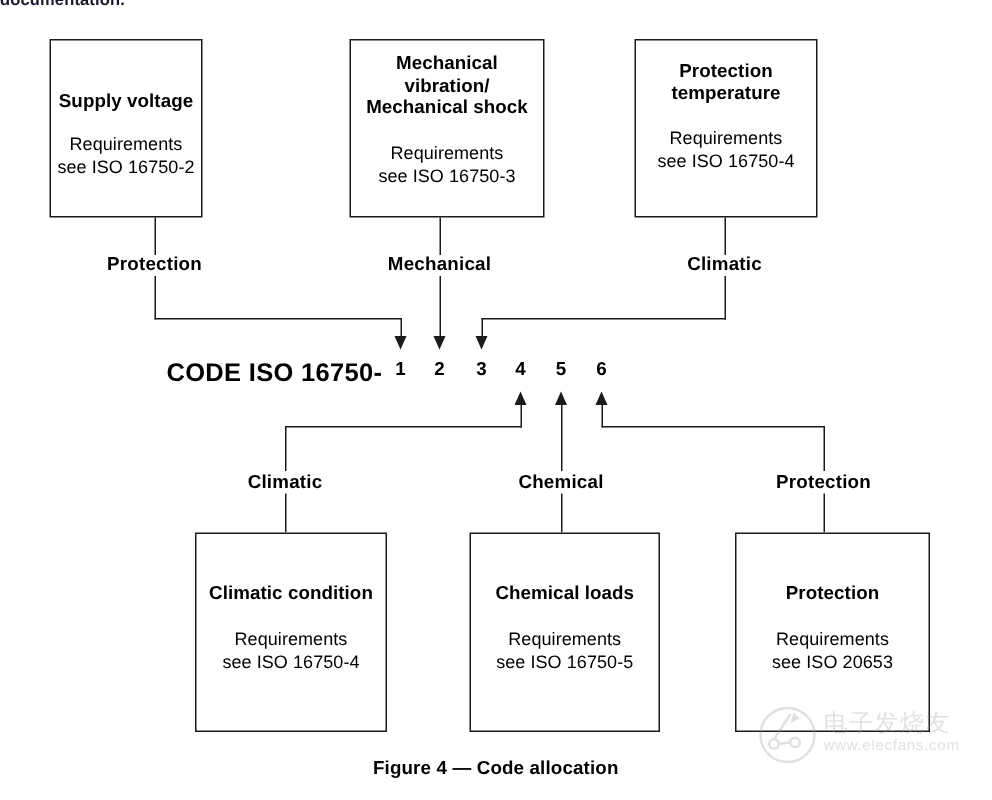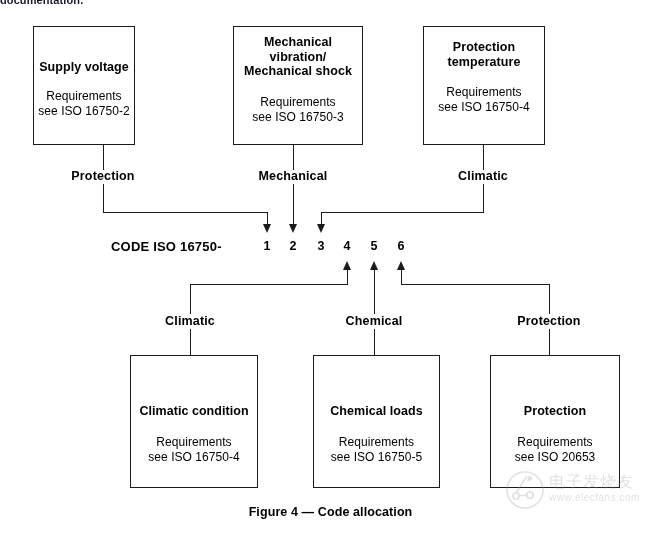--- a/index.html
+++ b/index.html
@@ -46,21 +46,21 @@
   #box-mechanical .node-title{margin-top:8px;}
   #box-mechanical .node-req{margin-top:16px;}
   #box-operating-temperature .node-title{margin-top:13px;}
   #box-operating-temperature .node-req{margin-top:16px;}
 
   
   .bottom-box{top:355px;height:133px;}
   #box-climatic-condition{left:130px;width:128px;}
   #box-chemical-loads{left:313px;width:127px;}
   #box-protection{left:490px;width:130px;}
-  .bottom-box .node-title{margin-top:48px;}
+  .bottom-box .node-title{margin-top:32px;}
   .bottom-box .node-req{margin-top:16px;}
 
   
   .vline{position:absolute;width:1.4px;background:#1b1b1b;}
   .hline{position:absolute;height:1.4px;background:#1b1b1b;}
 
   .arrow-down,.arrow-up{position:absolute;width:0;height:0;}
   .arrow-down{
     border-left:4.5px solid transparent;border-right:4.5px solid transparent;
     border-top:9px solid #1b1b1b;
@@ -72,21 +72,21 @@
 
   
   .branch-label{
     position:absolute;font-weight:bold;font-size:12.5px;
     white-space:nowrap;transform:translateX(-50%);letter-spacing:.15px;
   }
 
   
   #code-row-label{
     position:absolute;left:111px;top:239px;
-    font-weight:bold;font-size:13px;white-space:nowrap;letter-spacing:.2px;
+    font-weight:bold;font-size:17px;white-space:nowrap;letter-spacing:.2px;
   }
   .code-digit{
     position:absolute;top:239px;font-weight:bold;font-size:12.5px;
     transform:translateX(-50%);
   }
 
   
   #figure-caption{
     position:absolute;left:0;top:505px;width:661px;text-align:center;
     font-weight:bold;font-size:12.5px;letter-spacing:.1px;

